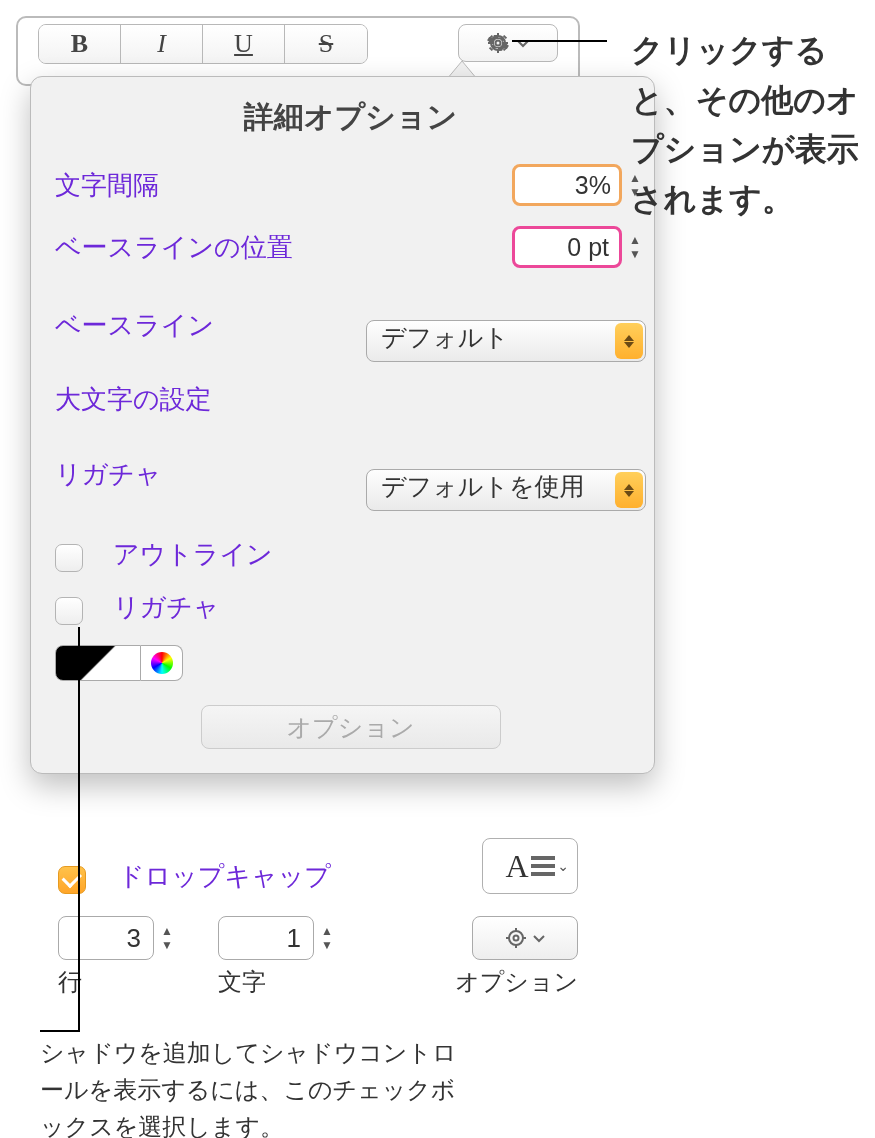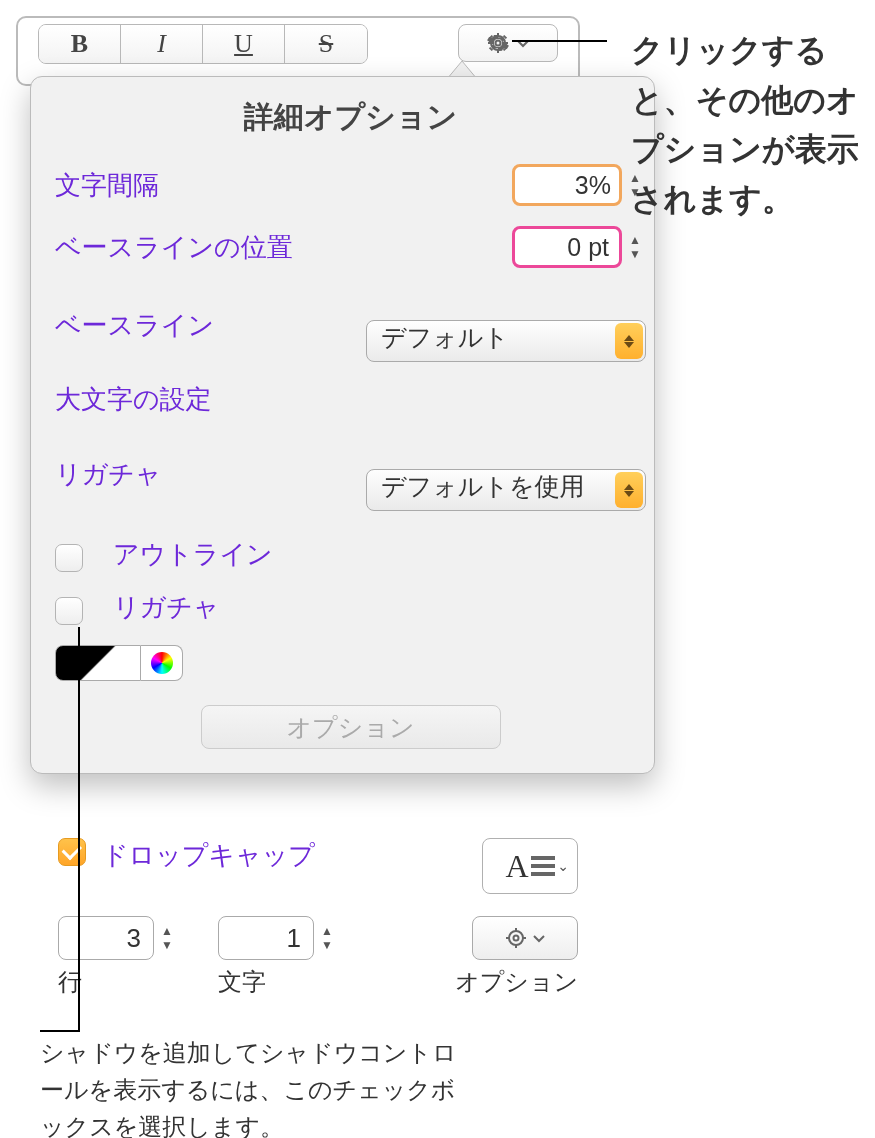--- a/index.html
+++ b/index.html
@@ -306,22 +306,22 @@
 
 .lower {
   position: absolute;
   left: 40px;
   top: 820px;
   width: 520px;
 }
 
 .dropcap-row {
   display: flex;
-  align-items: flex-start;
-  gap: 16px;
+  align-items: flex-end;
+  gap: 32px;
   margin-bottom: 22px;
 }
 
 .chk.checked {
   background: linear-gradient(#ffc24a, #ffa528);
   border-color: #e69a20;
   display: flex;
   align-items: center;
   justify-content: center;
 }

